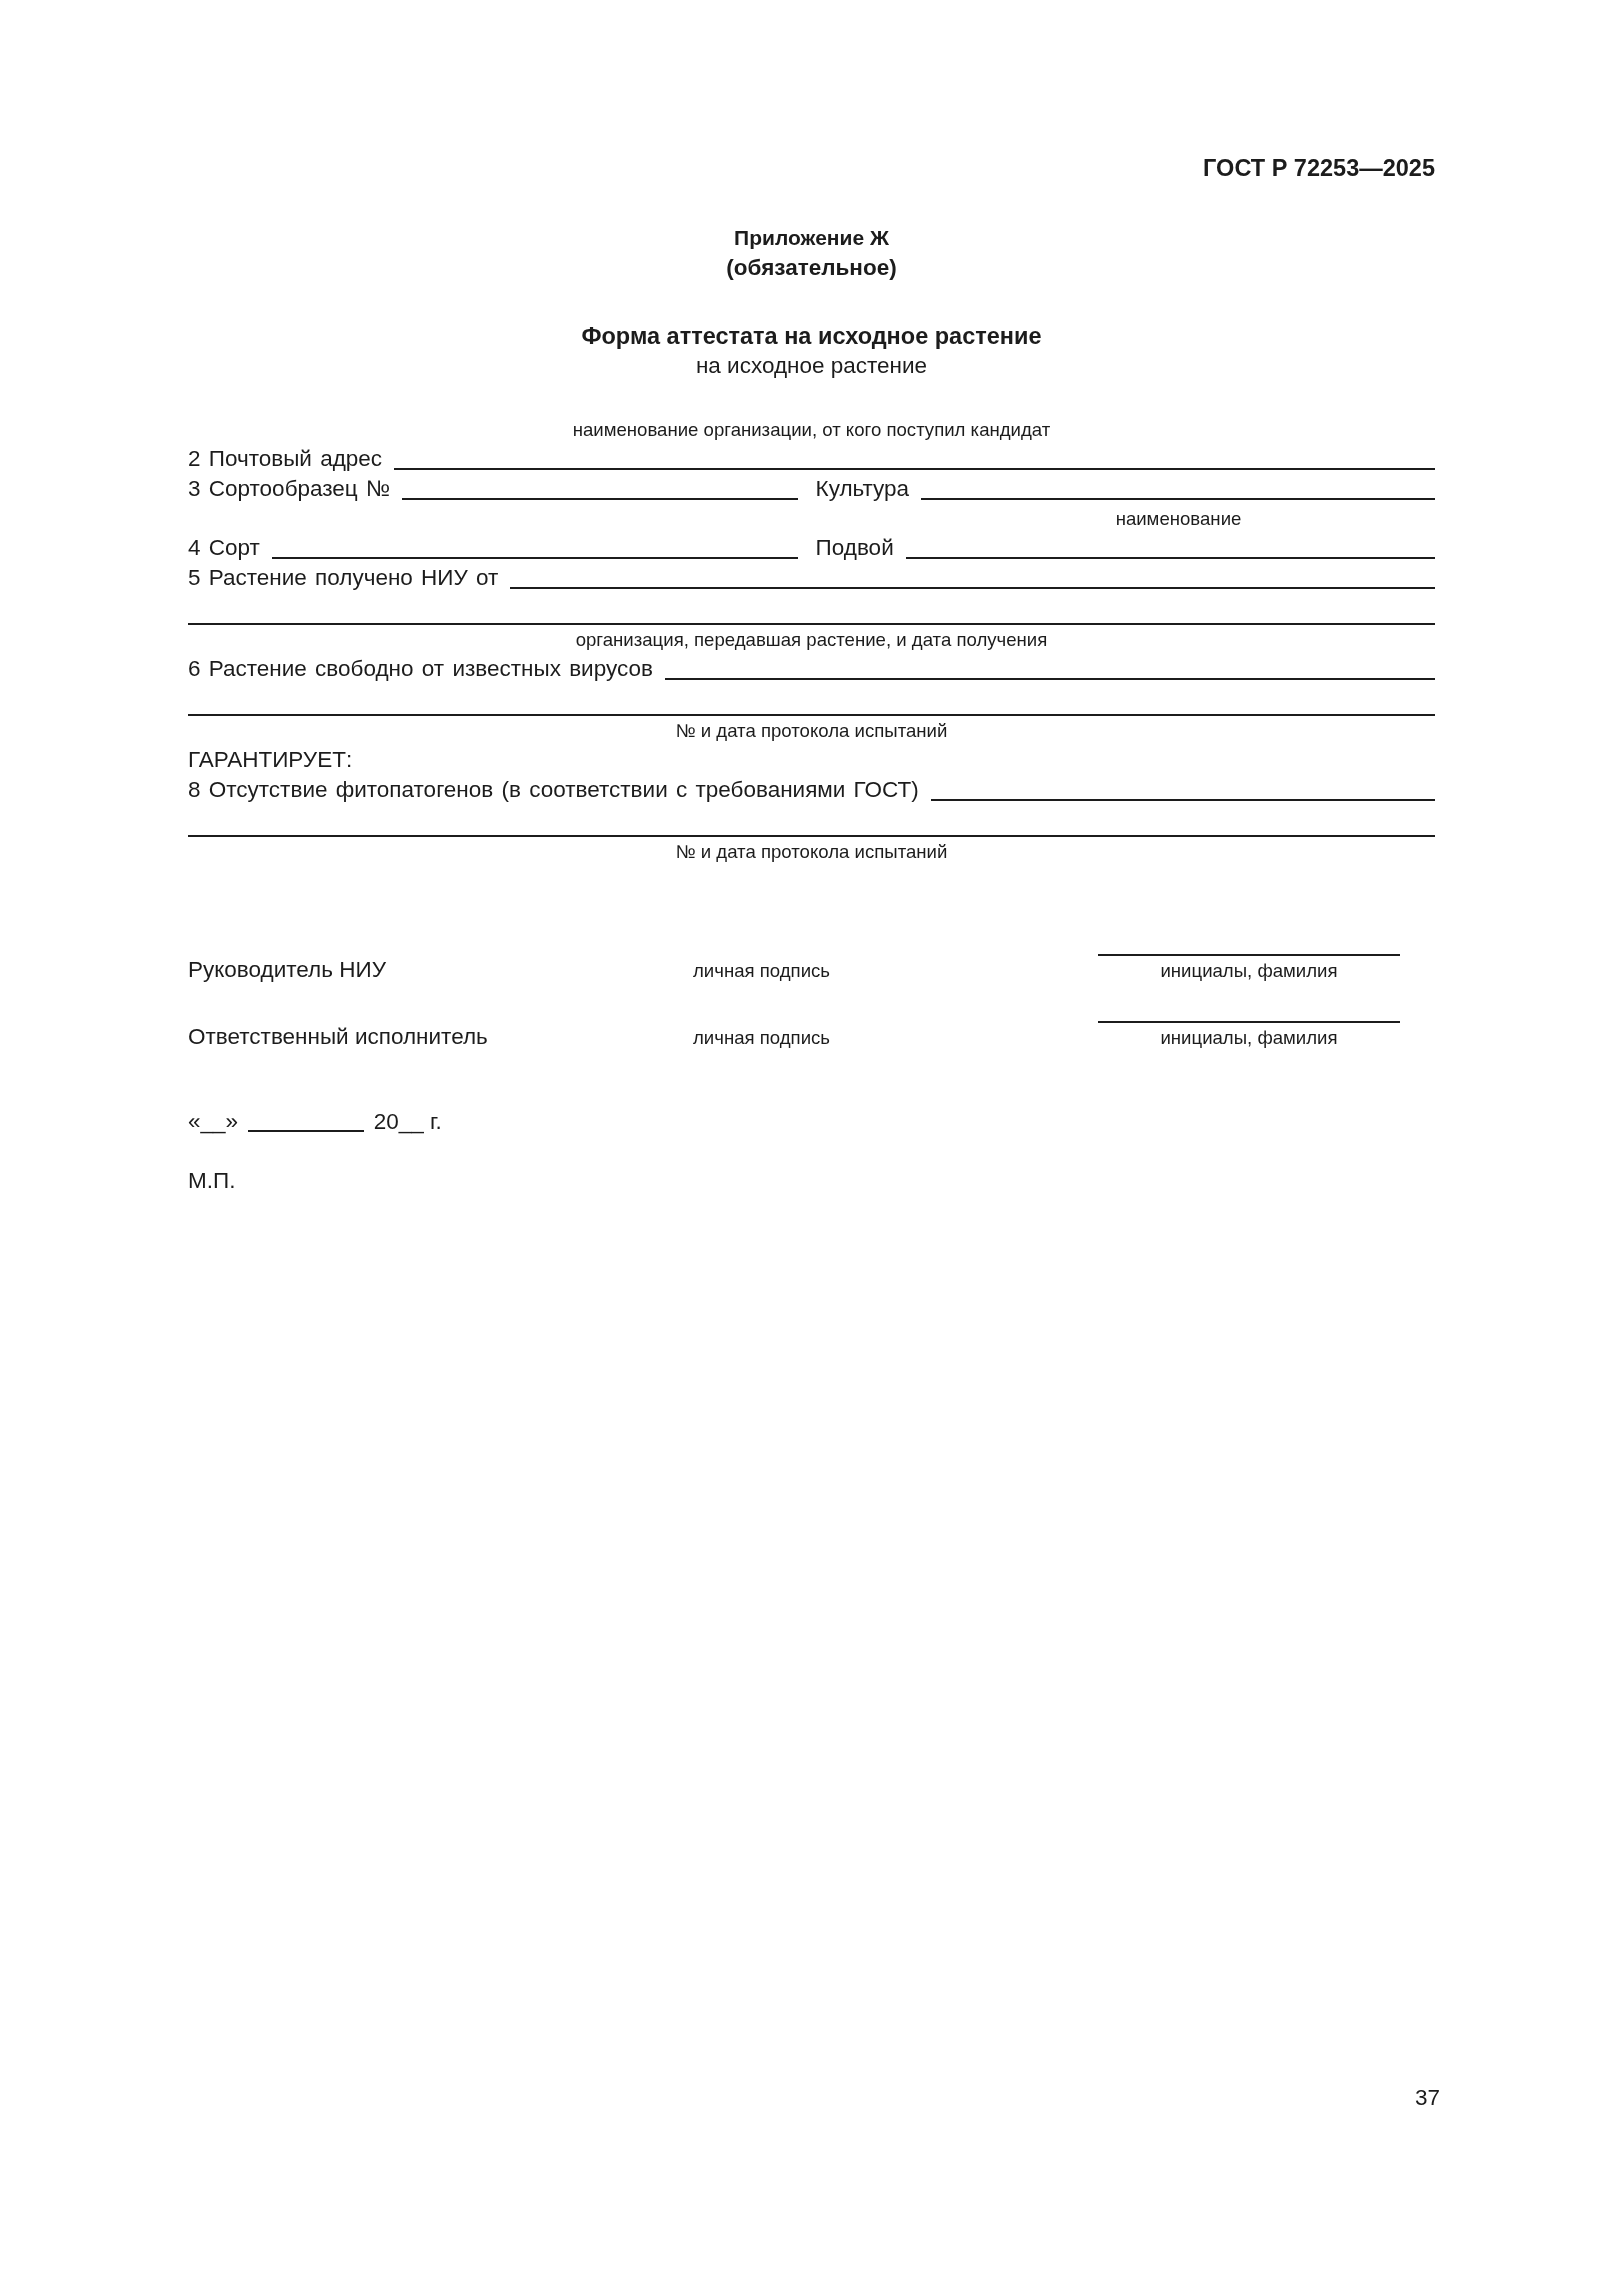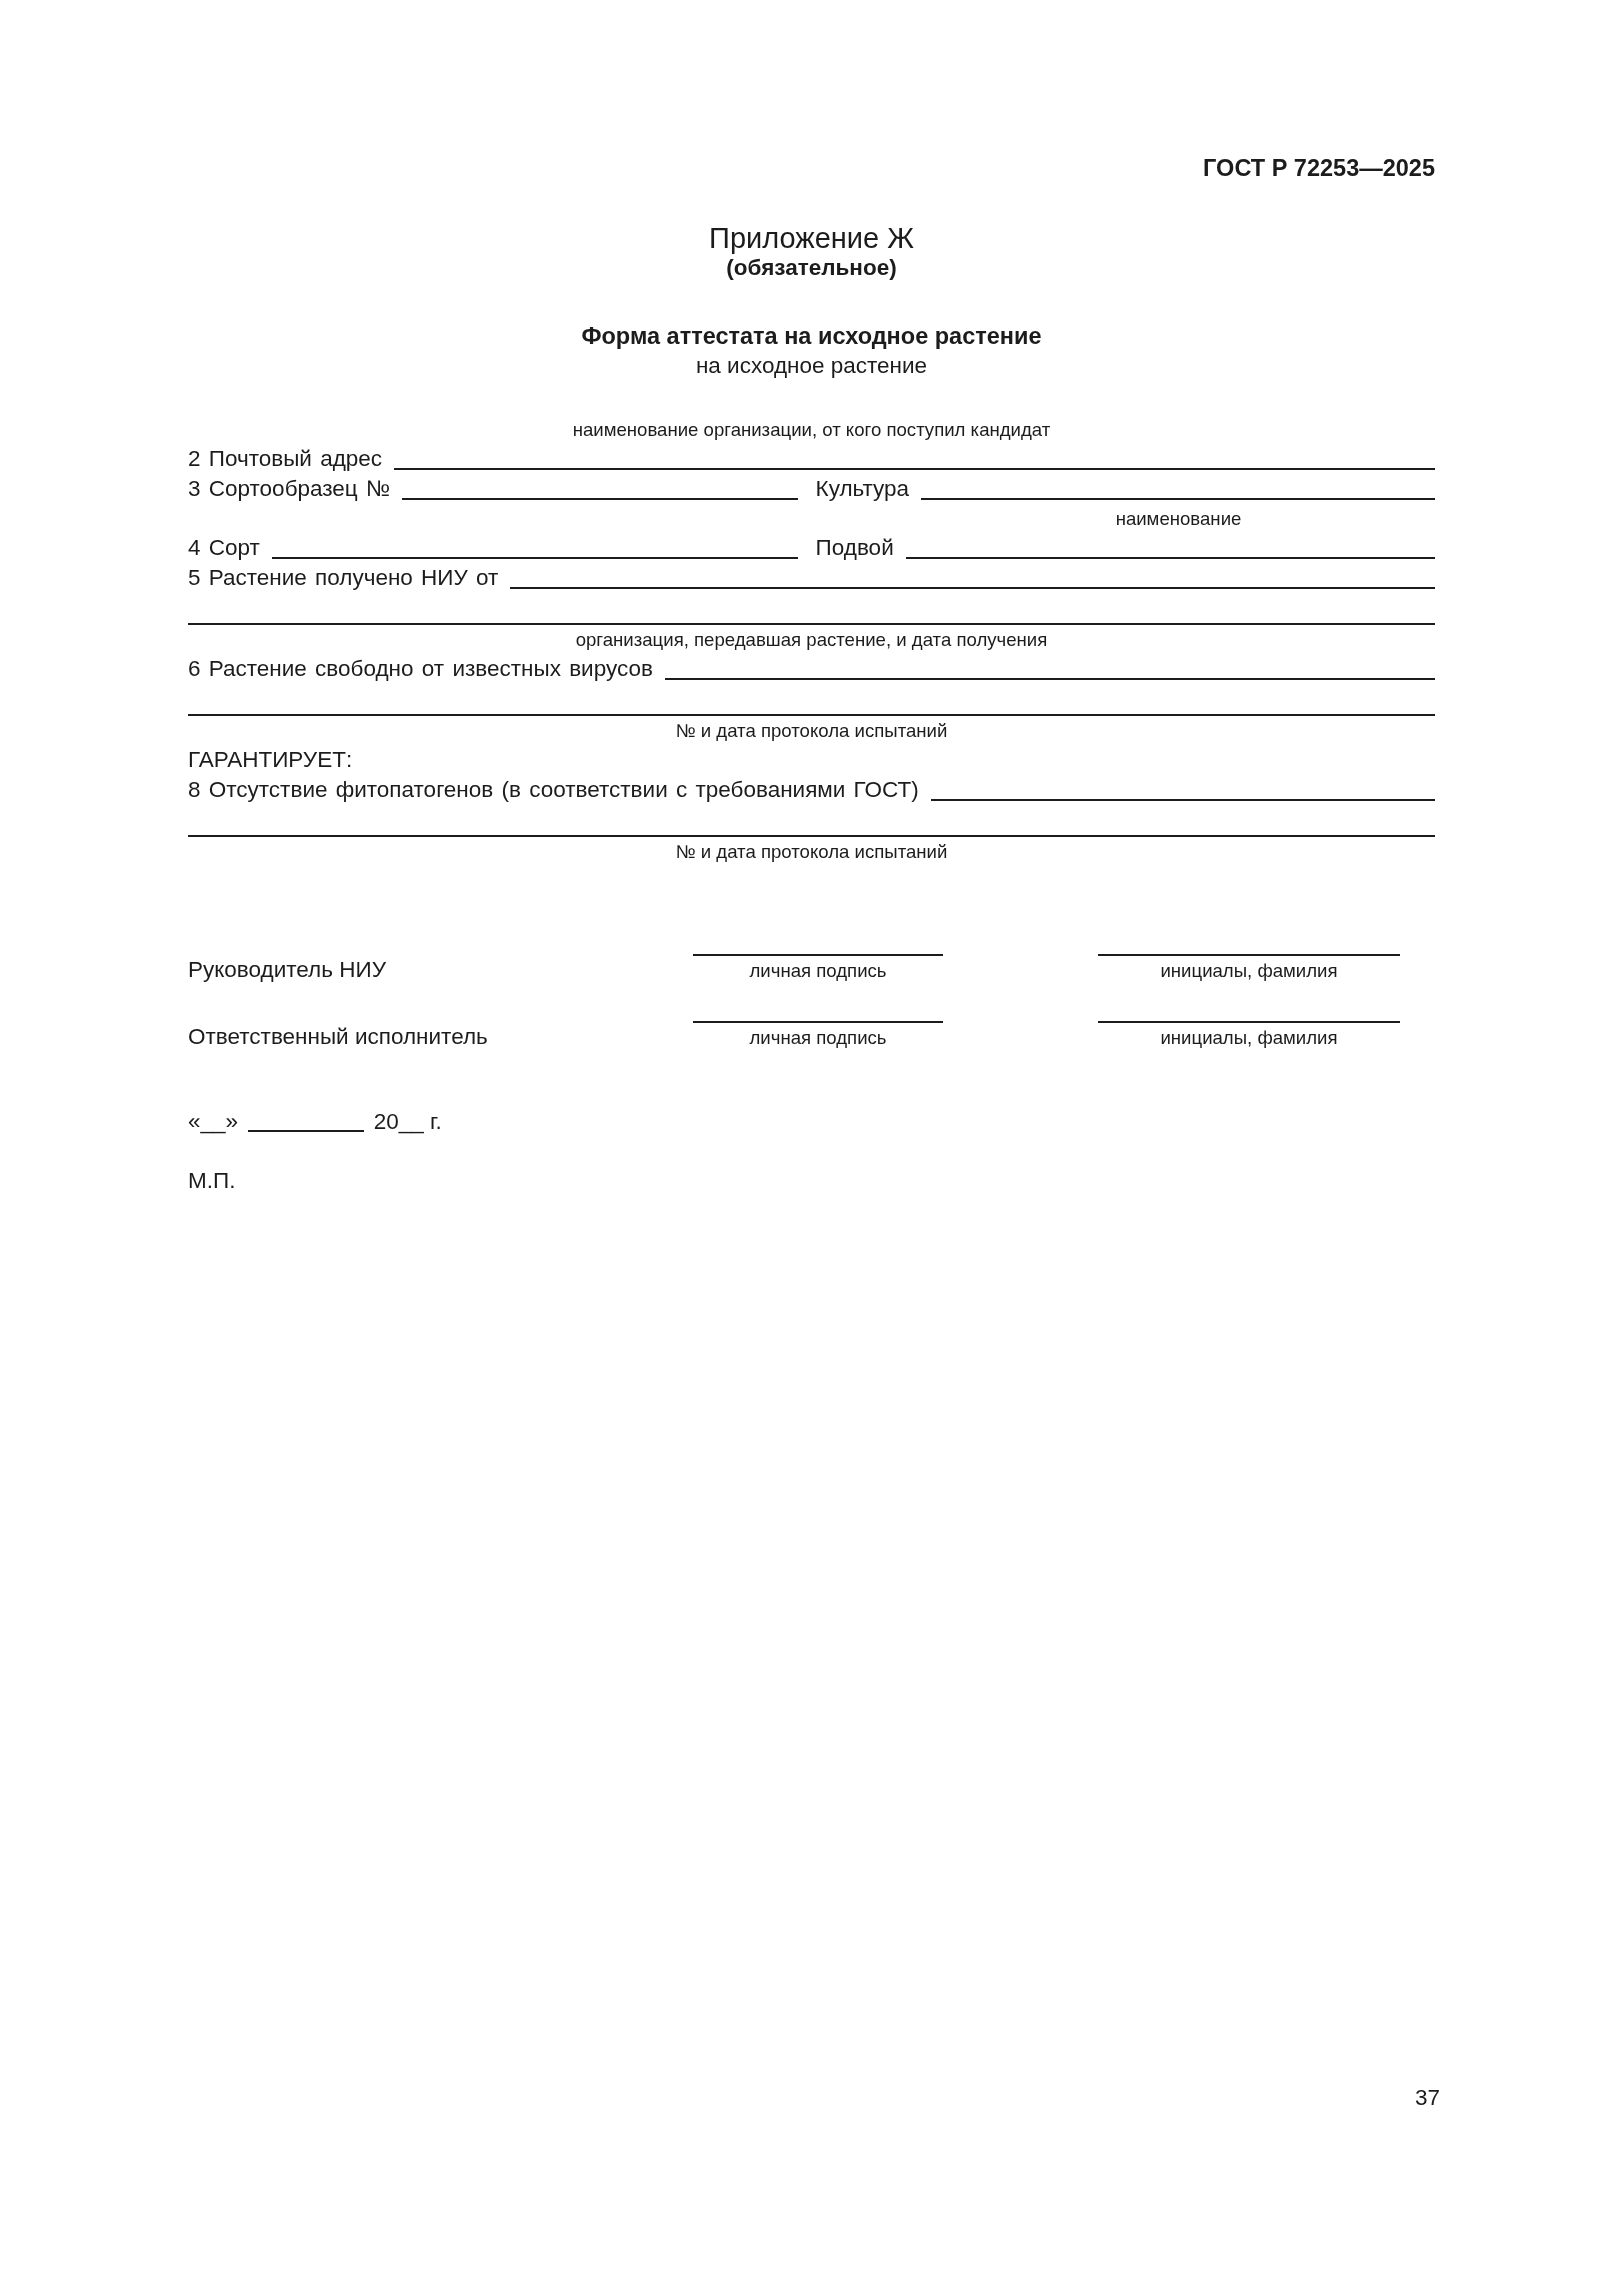--- a/index.html
+++ b/index.html
@@ -8,21 +8,21 @@
     width:1621px; height:2293px;
     font-family:"Liberation Sans","DejaVu Sans",sans-serif;
     color:#1c1c1c;
     position:relative;
     overflow:hidden;
   }
   .page { position:absolute; inset:0; padding:155px 186px 10px 188px; }
 
   .gost-ref { text-align:right; font-weight:bold; font-size:23.5px; line-height:27.4px; }
 
-  .appendix-title { margin-top:41px; text-align:center; font-weight:normal; font-size:29px; line-height:30px; }
+  .appendix-title { margin-top:41px; text-align:center; font-weight:bold; font-size:21px; line-height:30px; }
   .appendix-type  { text-align:center; font-weight:bold; font-size:22.5px; line-height:30px; }
   .form-title { margin-top:38px; text-align:center; font-weight:bold; font-size:23.5px; line-height:30px; }
 
   .cert-title { margin-top:58px; text-align:center; font-weight:bold; font-size:22.5px; line-height:30px; }
   .cert-subtitle { text-align:center; font-size:22.5px; line-height:30px; }
 
   .form { margin-top:34px; font-size:22.5px; }
   .frow { display:flex; align-items:flex-end; line-height:30px; word-spacing:2px; }
   .lbl { white-space:nowrap; }
   .fill { flex:1 1 auto; border-bottom:2px solid #1c1c1c; margin:0 0 4.9px 11.8px; min-width:29px; }
@@ -34,21 +34,21 @@
   .caption-row { display:flex; }
   .caption-row .spacer { width:734px; flex:none; }
   .caption-row .caption { flex:1 1 auto; }
   .guarantee { line-height:30px; }
   .row7 { margin-top:27.4px; }
 
   .sig-block { margin-top:62px; font-size:22.5px; }
   .sig-row { display:flex; align-items:flex-end; }
   .sig-row + .sig-row { margin-top:9.8px; }
   .sig-label { width:505px; flex:none; line-height:30px; }
-  .sig-col { width:250px; flex:none; display:flex; flex-direction:column; }
+  .sig-col { width:250px; flex:none; display:flex; }
   .sig-spacer { width:155px; flex:none; }
   .name-col { width:302px; flex:none; display:flex; flex-direction:column; }
   .sig-line { height:28px; border-bottom:2px solid #1c1c1c; }
   .sig-caption { font-size:18.6px; line-height:29px; text-align:center; }
 
   .date-row { margin-top:55px; font-size:22.5px; display:flex; align-items:flex-end; line-height:30px; }
   .date-line { width:116px; border-bottom:2px solid #1c1c1c; margin:0 9.8px 4.9px 9.8px; }
   .seal { margin-top:29px; font-size:22.5px; line-height:30px; }
 
   .page-number { position:absolute; top:2084px; right:181px; font-size:22.5px; line-height:27.4px; }

